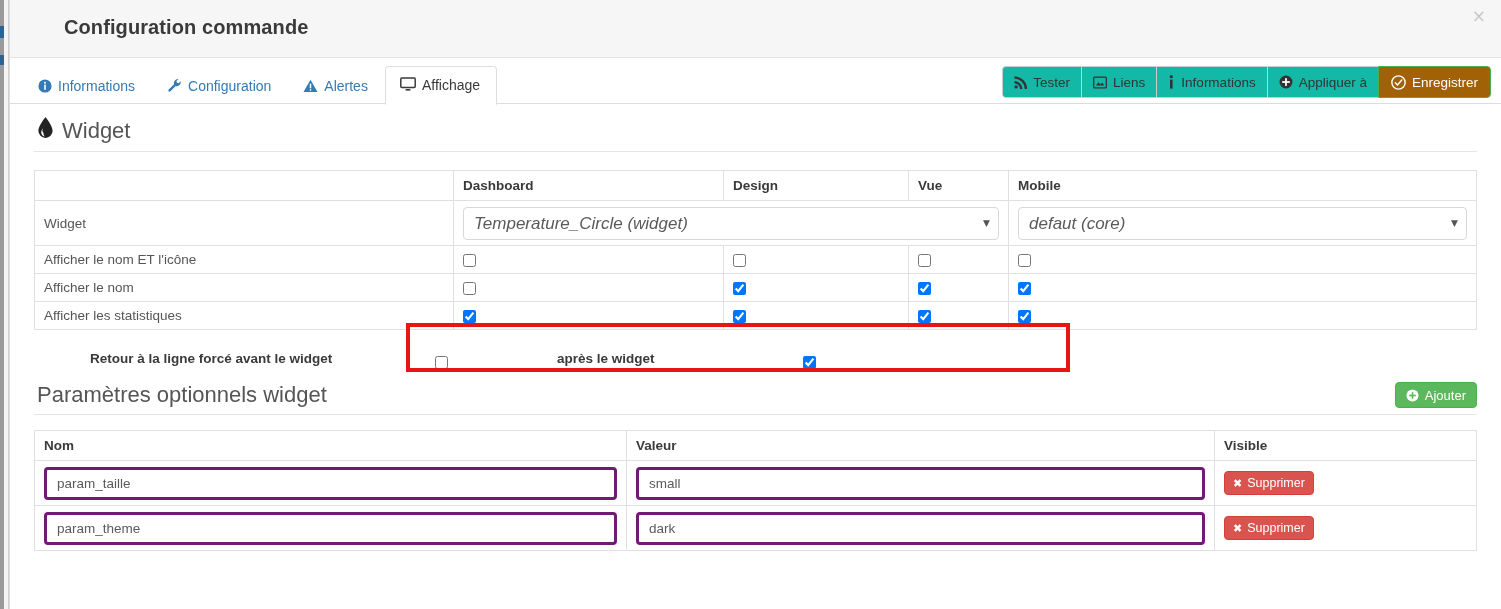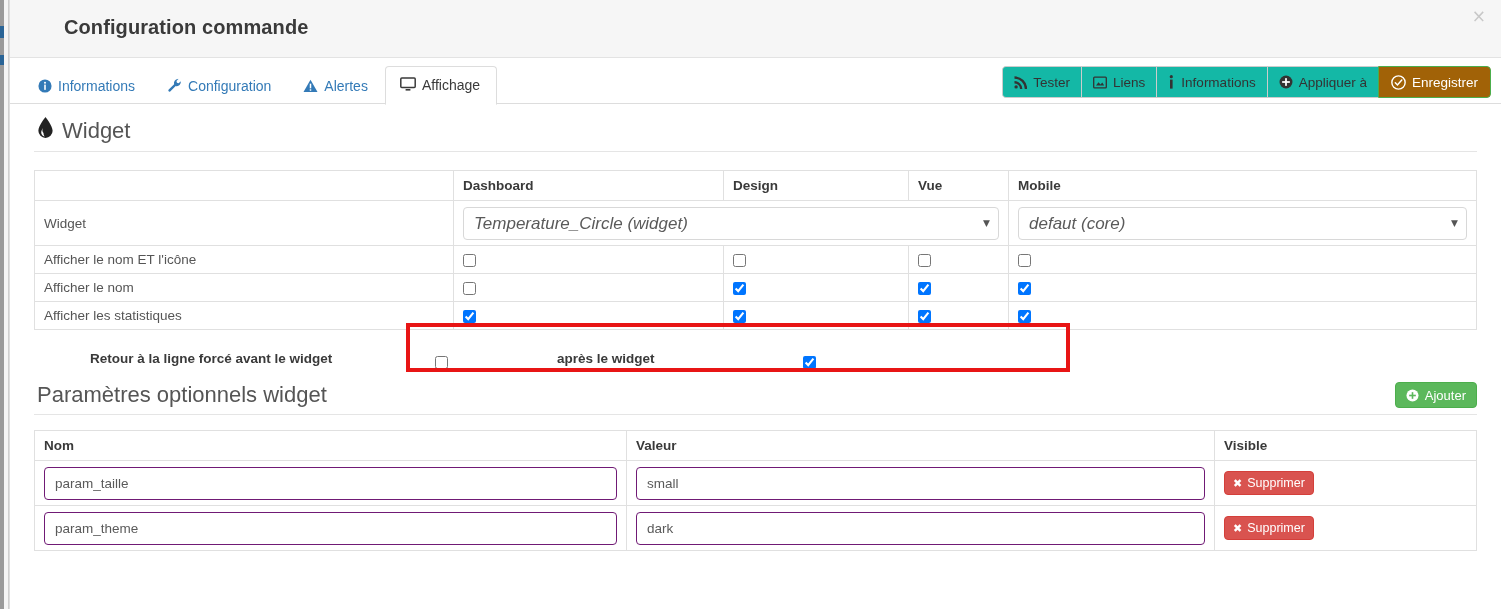--- a/index.html
+++ b/index.html
@@ -271,21 +271,21 @@
   table.params td { height: 45px; padding-top: 5px; padding-bottom: 5px; }
   .pcol-nom { width: 592px; }
   .pcol-val { width: 588px; }
   .pcol-act { width: auto; }
 
   input.txt {
     width: 100%; height: 33px;
     padding: 4px 10px;
     font-size: 13.5px; color: #5a5a5a;
     background: #ffffff;
-    border: 1px solid #701a75;
+    border: 3px solid #701a75;
     border-radius: 4px;
     font-family: "Liberation Sans", sans-serif;
   }
   .del-btn {
     display: inline-flex; align-items: center; gap: 5px;
     height: 24px; padding: 0 8px;
     background: #d9534f;
     border: 1px solid #d43f3a;
     border-radius: 4px;
     color: #fff; font-size: 12.5px;

